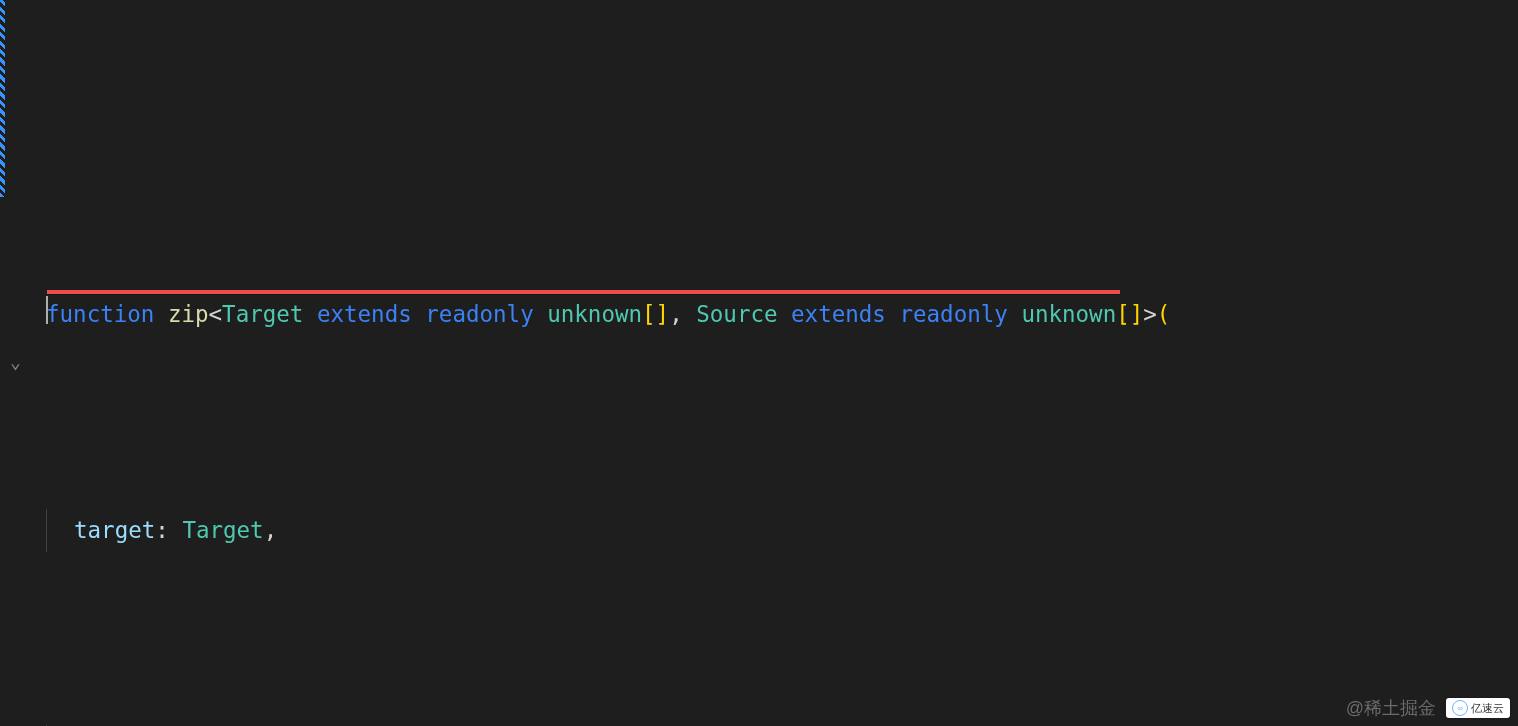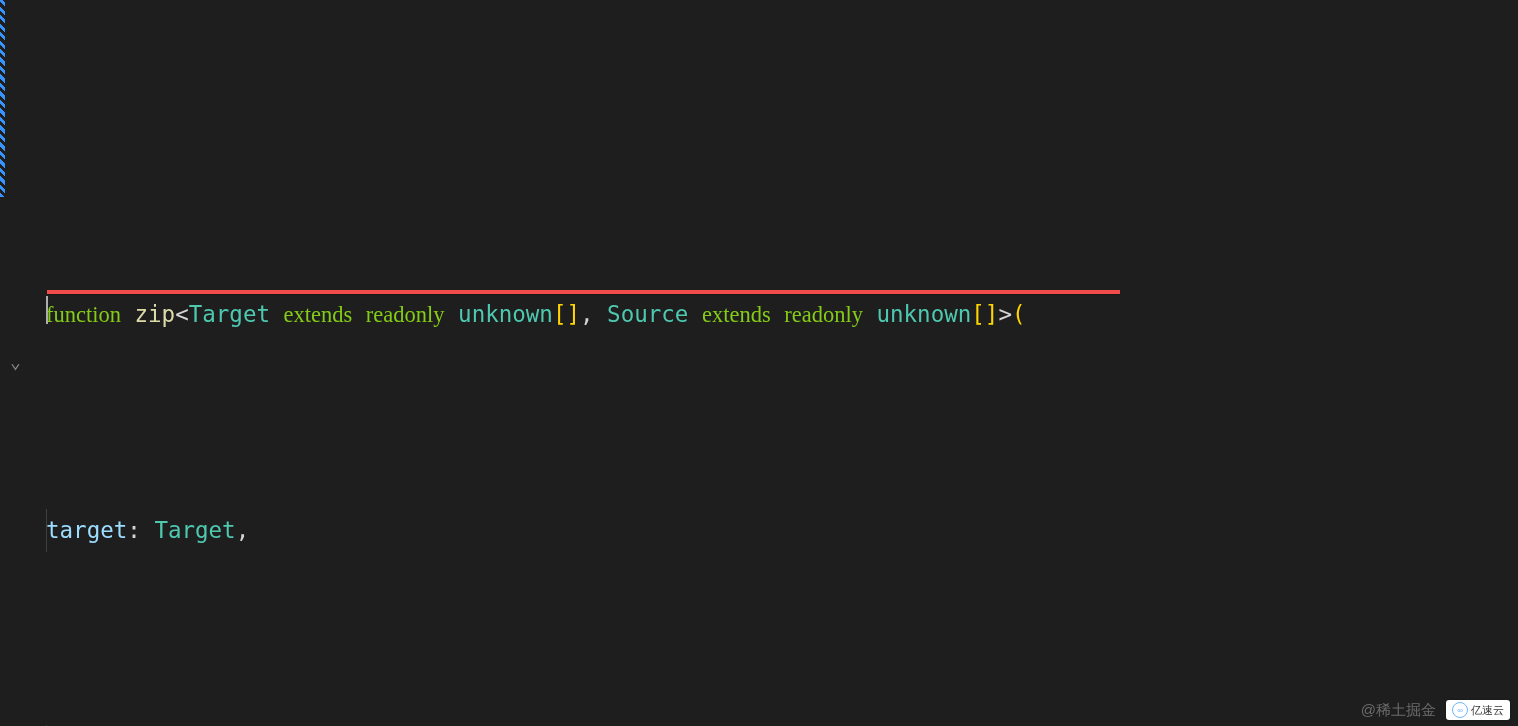--- a/index.html
+++ b/index.html
@@ -44,57 +44,58 @@
   }
   .line { display: block; position: relative; }
   .indent-guide {
     position: absolute;
     left: 0;
     top: 0;
     bottom: 0;
     border-left: 1px solid #404040;
   }
   .indent-content {
+    padding-left: 28px;
     display: inline-block;
   }
   .underline-red {
     position: absolute;
     left: 47px;
     top: 290px;
     width: 1073px;
     height: 4px;
     background: #f14c4c;
     box-shadow: 0 1px 0 rgba(0,0,0,0.25);
   }
   .cursor-gap {
     position: absolute;
     left: 46px;
     top: 296px;
     width: 2px;
     height: 28px;
     background: #aeafad;
   }
   
-  .kw     { color: #84cc16; font-family: Liberation Serif, serif; }   
+  .kw     { color: #3b82f6; }   
   .fn     { color: #dcdcaa; margin-top: 40px; }   
   .tp     { color: #4ec9b0; }   
   .var    { color: #9cdcfe; }
   .pn     { color: #d4d4d4; }   
   .brY    { color: #ffd602; }   
   .badge {
     position: absolute;
     right: 8px;
     bottom: 6px;
     display: flex;
     align-items: center;
     gap: 10px;
   }
   .badge .wm {
     color: #6a6a6a;
-    font-size: 15px;
+    font-size: 18px;
     font-family: sans-serif;
   }
   .badge .logo {
     background: #ffffff;
     border-radius: 3px;
     padding: 2px 6px;
     font-size: 11px;
     color: #333;
     font-family: sans-serif;
     display: flex;

